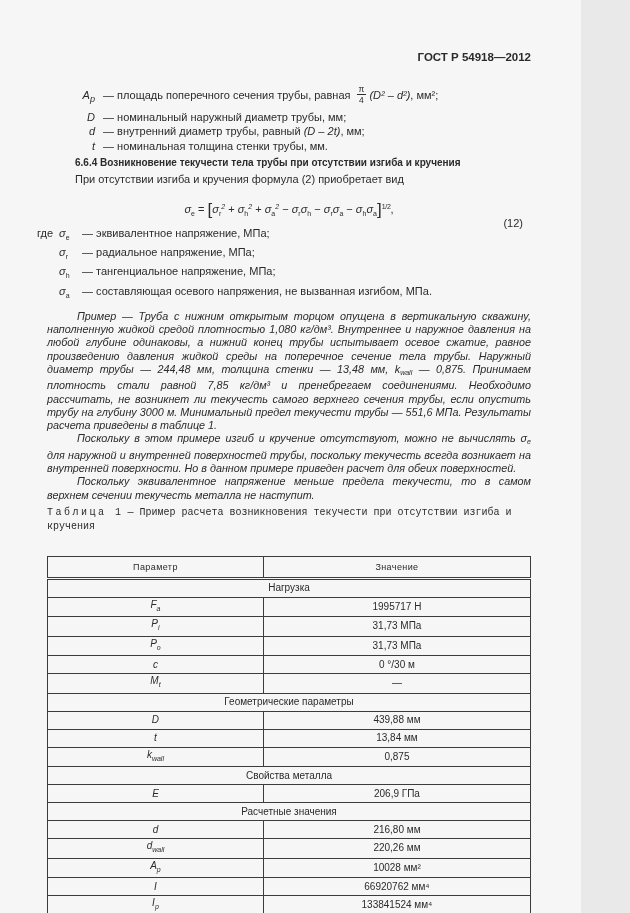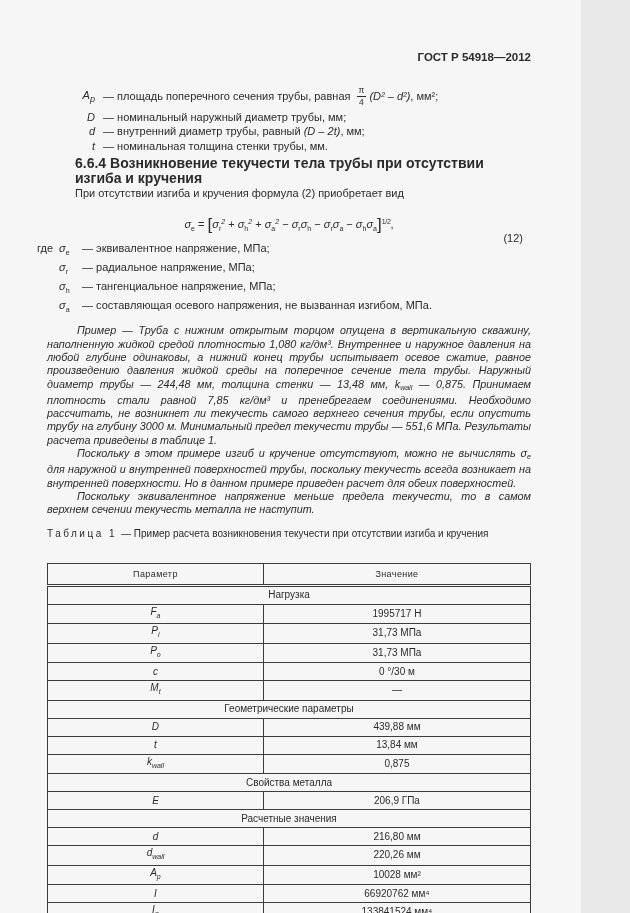--- a/index.html
+++ b/index.html
@@ -10,31 +10,31 @@
     width:581px;height:913px;box-sizing:border-box;
     background:var(--page-bg);color:var(--txt);
     font-family:"Liberation Sans","DejaVu Sans",sans-serif;
     font-size:11px;line-height:14.5px;
     padding:50px 50px 0 47px;position:relative;overflow:hidden;
   }
   .doc-code{text-align:right;font-weight:bold;font-size:11.5px;}
   
   .defs{margin-top:21px;}
   .def-row{display:flex;align-items:baseline;}
-  .def-row.tall{align-items:center;min-height:24px;}
+  .def-row.tall{min-height:24px;}
   .def-sym{width:48px;flex:none;text-align:right;font-style:italic;}
   .def-text{margin-left:8px;}
   .it{font-style:italic;}
   .b{font-weight:normal;}
   .frac{display:inline-block;vertical-align:middle;text-align:center;
         font-size:8.5px;line-height:1.05;font-style:normal;margin:0 3px;position:relative;top:-1px;}
   .frac .num{display:block;border-bottom:1px solid var(--txt);padding:0 2px 1px;}
   .frac .den{display:block;padding-top:1px;}
   
-  .heading{font-weight:bold;margin-top:3px;padding-left:28px;font-size:14px;}
+  .heading{font-weight:bold;margin-top:3px;padding-left:28px;font-size:10px;}
   .intro{padding-left:28px;margin-top:1px;}
   
   .formula-row{position:relative;text-align:center;margin:8px 0 6px;height:26px;line-height:26px;}
   .formula{display:inline-block;}
   .bracket{font-size:17px;vertical-align:-2px;}
   .fsup{font-size:6.5px;vertical-align:8px;letter-spacing:-0.3px;}
   .term{font-style:italic;}
   .term sub{font-style:normal;}
   .formula sub{font-size:7px;vertical-align:-3px;}
   .formula sup{font-size:7px;vertical-align:4px;}
@@ -45,21 +45,21 @@
   .where-lead{width:22px;flex:none;}
   .where-sym{width:17px;flex:none;font-style:italic;}
   .where-sym sub{font-size:7px;vertical-align:-3px;font-style:normal;}
   .where-text{margin-left:6px;}
   
   .example{margin-top:7px;}
   .ex-p{font-style:italic;font-size:10.8px;line-height:13.3px;
         text-align:justify;text-indent:30px;margin:0;}
   .ex-p sub{font-size:7px;vertical-align:-2px;}
   
-  .tcaption{margin-top:11px;font-size:10px;}
+  .tcaption{margin-top:4px;font-size:10px;font-family:Liberation Mono, monospace;}
   .tcap-label{letter-spacing:2.5px;margin-right:4px;}
   .ptable{width:100%;border-collapse:collapse;margin-top:21px;font-size:10px;
           table-layout:fixed;border:1.5px solid var(--brd);}
   .ptable th{font-weight:normal;font-size:9px;letter-spacing:0.4px;
              border:1px solid var(--brd);border-bottom:3px double var(--brd);
              height:20px;padding:0;}
   .ptable th:first-child{width:44.5%;}
   .ptable td{border:1px solid var(--brd);height:17px;text-align:center;
              padding:0 4px;vertical-align:middle;}
   .sym-cell{font-style:italic;}

